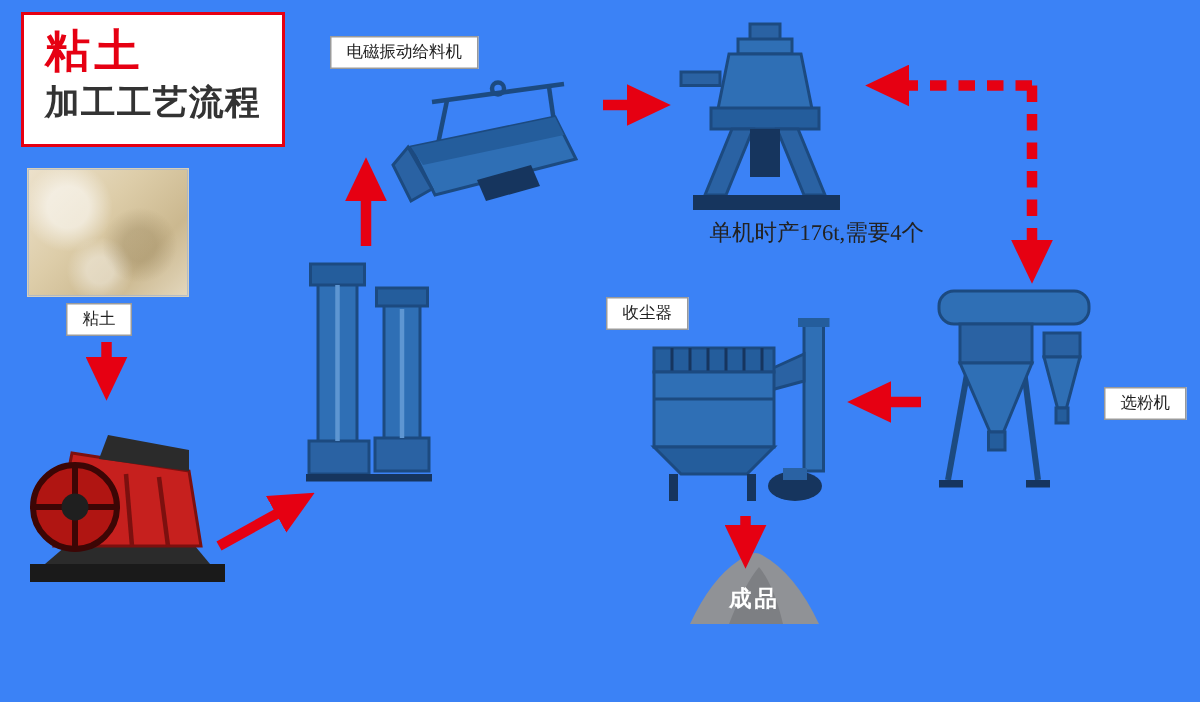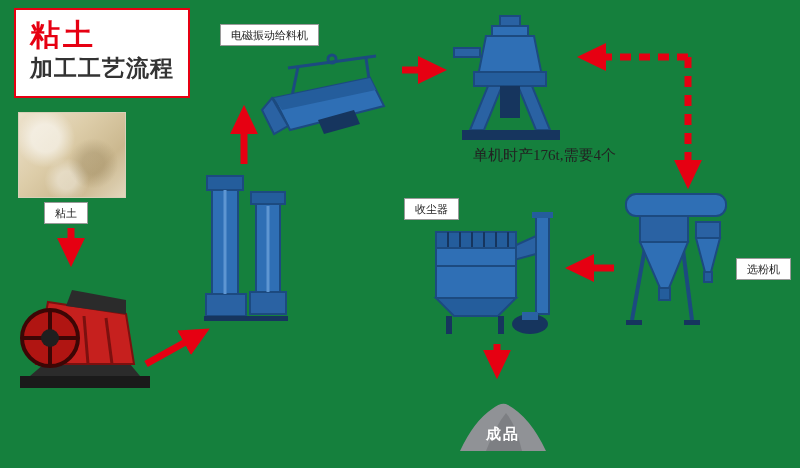--- a/index.html
+++ b/index.html
@@ -1,18 +1,18 @@
 <!DOCTYPE html>
 <html><head>
 <meta charset="utf-8">
 <style>
   html,body { margin:0; padding:0; background:#ffffff; }
   body { font-family: "Liberation Sans", "DejaVu Sans", sans-serif; }
   #canvas {
-    position:relative; width:800px; height:468px; background:#15803d;
+    position:relative; width:800px; height:468px; background:#3b82f6;
     overflow:hidden;
   }
   .abs { position:absolute; }
   
   .title-box {
     left:14px; top:8px; width:176px; box-sizing:border-box;
     border:2px solid #e60012; padding:8px 12px 12px 14px; background:#fff;
   }
   .title-line1 { color:#e60012; font-size:30px; font-weight:bold; letter-spacing:3px; line-height:1.15; }
   .title-line2 { color:#333333; font-size:23px; font-weight:bold; letter-spacing:1px; margin-top:0; }
@@ -147,21 +147,21 @@
       <line x1="6" y1="54" x2="86" y2="54" stroke="#1c4a80" stroke-width="2"></line>
       <polygon points="6,86 86,86 68,104 24,104" fill="#245d9c" stroke="#1c4a80" stroke-width="2"></polygon>
       <rect x="16" y="104" width="6" height="18" fill="#16355e"></rect>
       <rect x="68" y="104" width="6" height="18" fill="#16355e"></rect>
       <ellipse cx="100" cy="112" rx="18" ry="10" fill="#16355e"></ellipse>
       <rect x="92" y="100" width="16" height="8" fill="#2a62a3"></rect>
     </svg>
   </div>
   <div class="abs node-label" style="left:404px; top:198px;">收尘器</div>
 
-  <div class="abs" style="left:456px; top:395px; width:94px; height:58px;">
+  <div class="abs" style="left:456px; top:360px; width:94px; height:58px;">
     <svg viewBox="0 0 94 58" style="display:block;width:100%;height:100%;">
       <path d="M4,56 Q18,26 36,14 Q46,6 52,10 Q74,22 90,56 Z" fill="#909296"></path>
       <path d="M30,56 Q40,30 50,18 Q60,30 66,56 Z" fill="#7d7f83"></path>
     </svg>
     <div class="abs product-label">成品</div>
   </div>
 
   <svg id="arrow-layer" class="abs">
     <defs>
       <marker id="ah" markerWidth="4.2" markerHeight="4" refX="2.6" refY="2" orient="auto">

